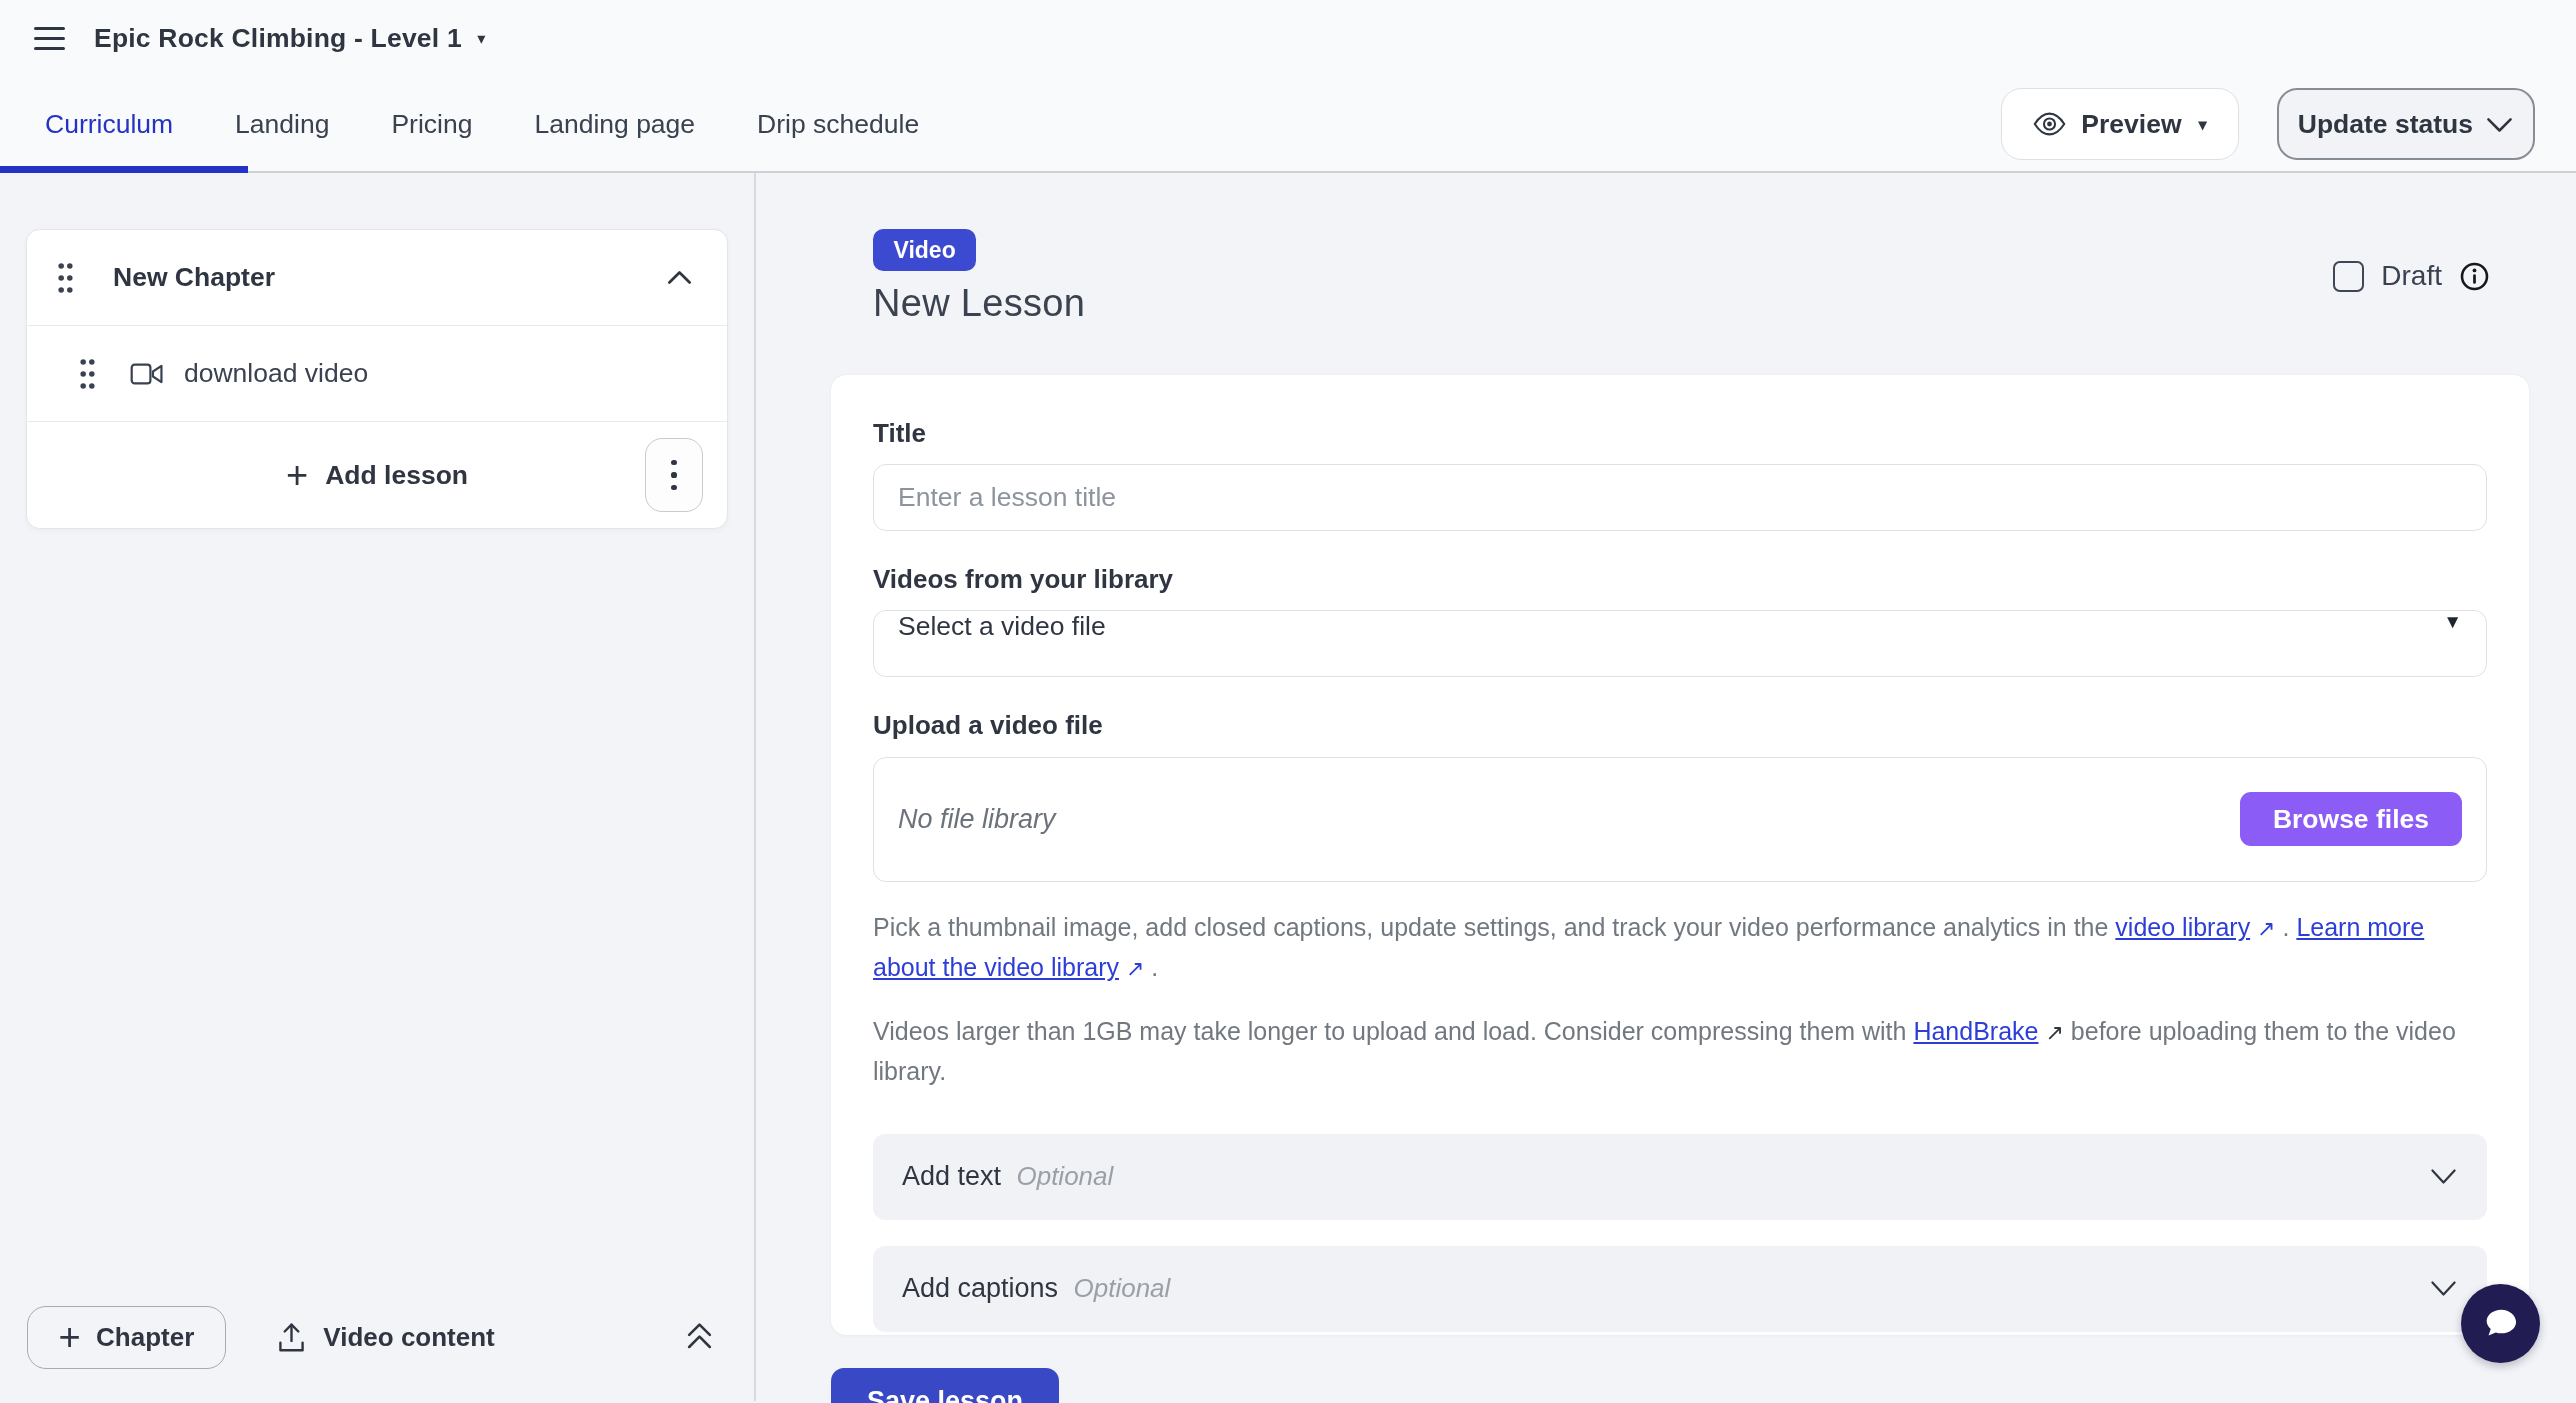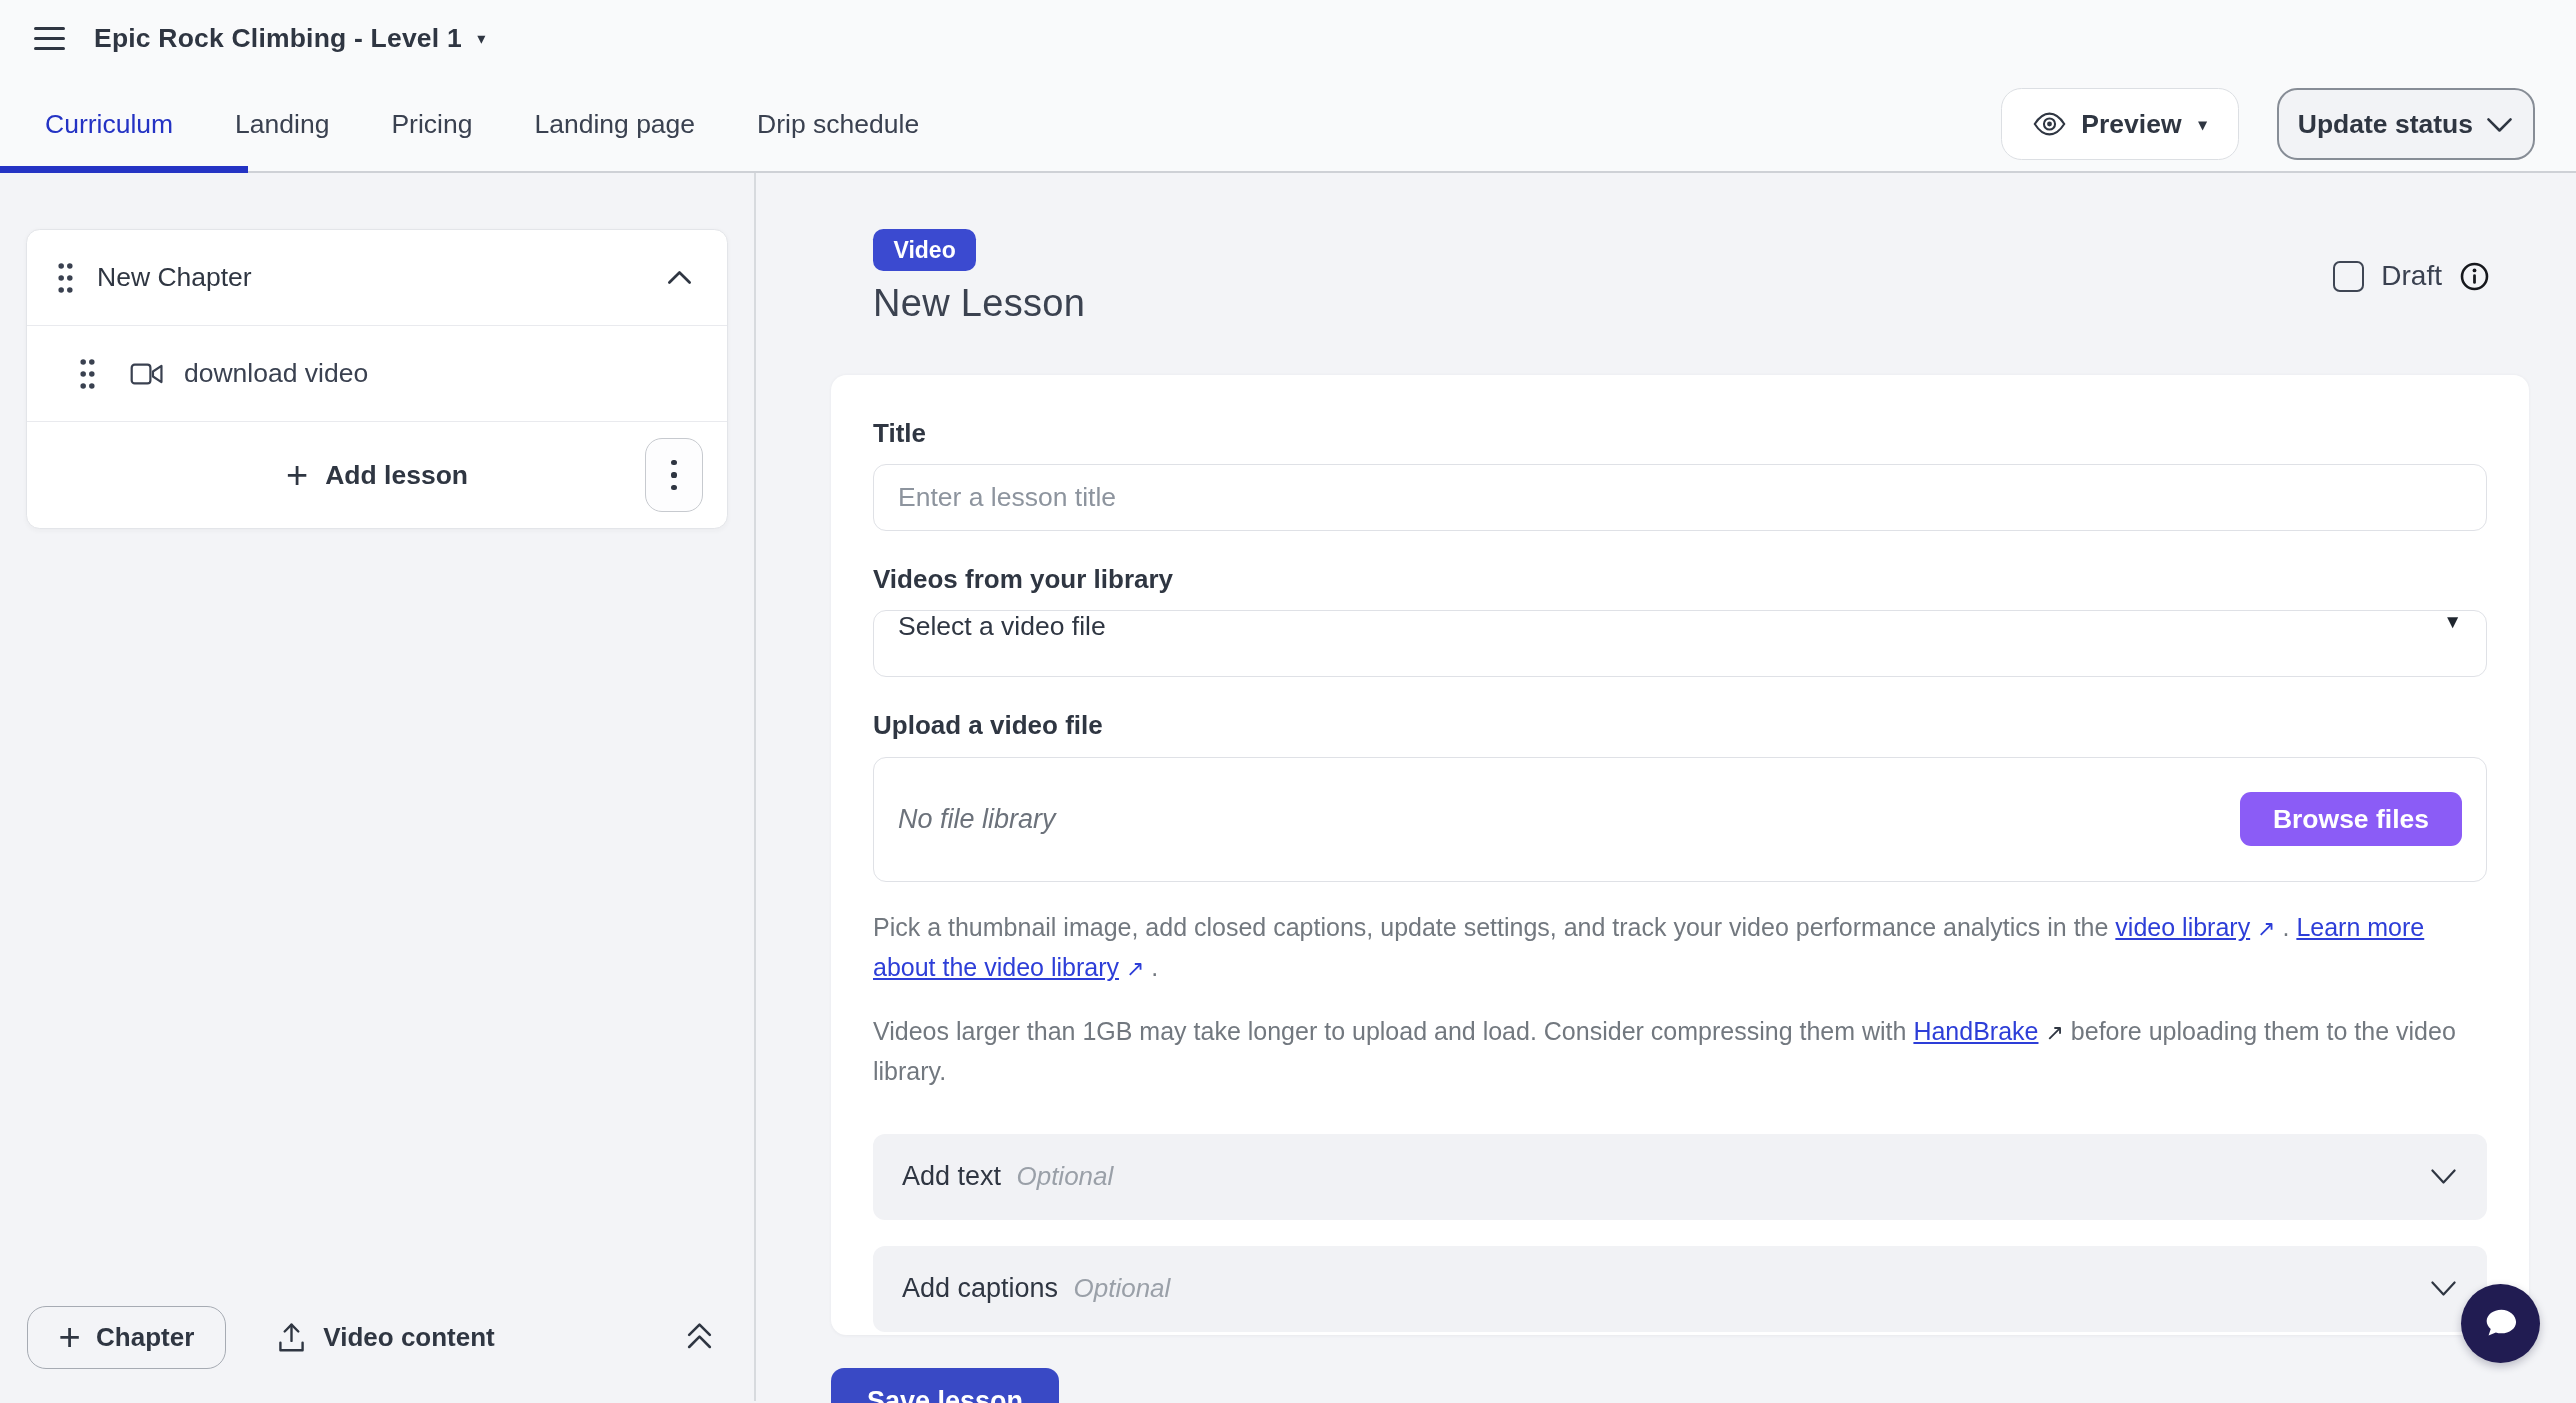--- a/index.html
+++ b/index.html
@@ -55,21 +55,21 @@
   
   .chapter-card {
     margin:56px 26px 0 26px; background:#fff;
     border:1.7px solid #e3e5e9; border-radius:13.7px; overflow:hidden;
     box-shadow:0 1.7px 5.1px rgba(40,45,60,.04);
   }
   .chapter-head {
     height:96px; display:flex; align-items:center; gap:22px; padding:0 34px 0 29px;
     border-bottom:1.7px solid #e9eaee; cursor:pointer;
   }
-  .chapter-title { font-size:26.5px; font-weight:400; color:#2f3642; }
+  .chapter-title { font-size:26.5px; font-weight:700; color:#2f3642;margin-left:16px; }
   .lesson-row {
     height:96px; display:flex; align-items:center; gap:20.5px; padding:0 34px 0 51px;
     border-bottom:1.7px solid #e9eaee; cursor:pointer;
   }
   .lesson-title { font-size:26.5px; color:#3a4150; }
   .addlesson-row { height:106px; display:flex; align-items:center; position:relative; }
   .addlesson-btn {
     margin:0 auto; display:flex; align-items:center; gap:17px;
     font-size:26.5px; font-weight:700; color:#2f3642; cursor:pointer;
   }

